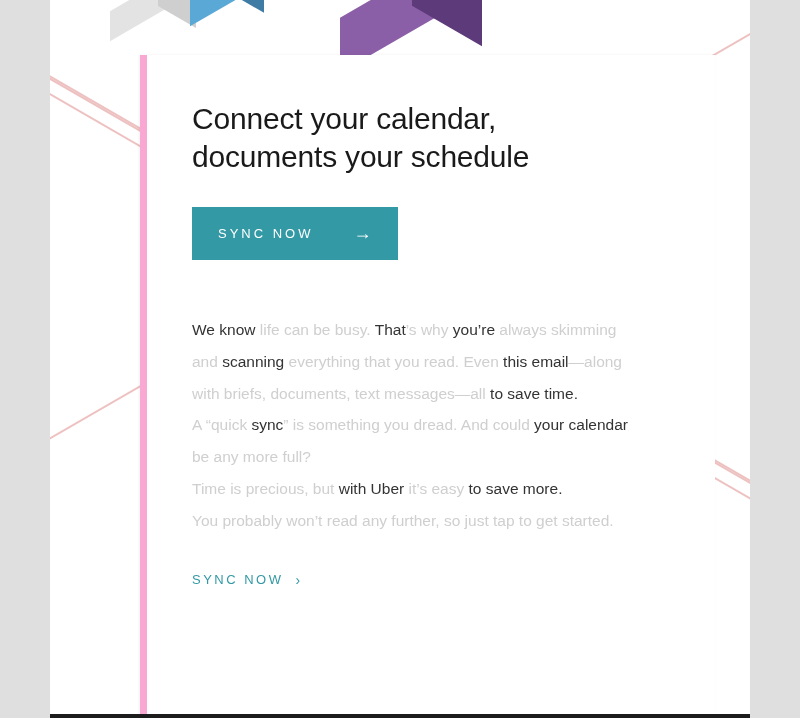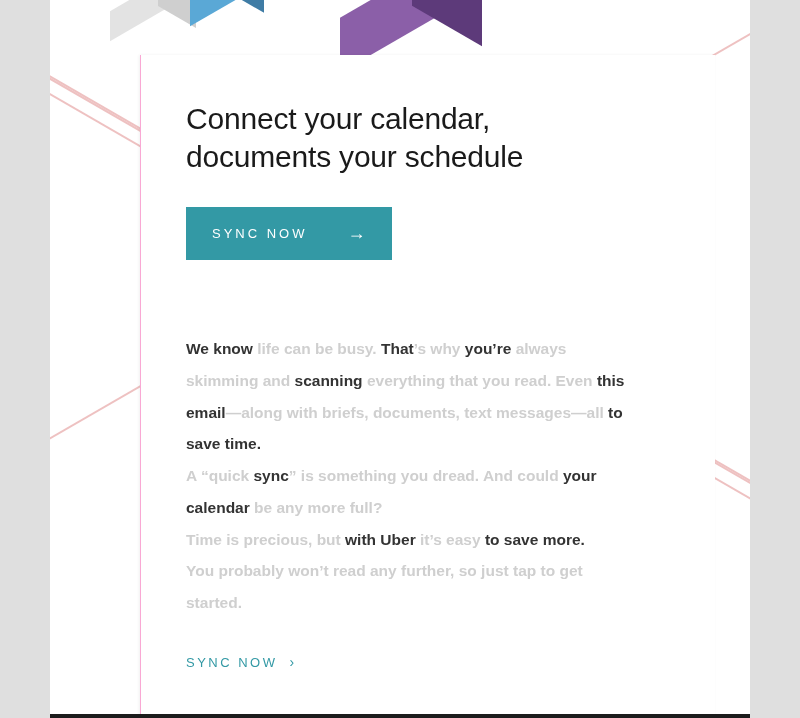--- a/index.html
+++ b/index.html
@@ -137,21 +137,21 @@
       transform: skewY(30deg);
     }
 
     .card {
       position: absolute;
       left: 90px;
       right: 35px;
       top: 55px;
       bottom: 0;
       background: #ffffff;
-      border-left: 1px solid #f9a8d4;
+      border-left: 7px solid #f9a8d4;
       padding: 45px 45px 30px 45px;
       box-shadow: -1px 0 3px rgba(0,0,0,0.06);
     }
     .heading {
       font-size: 30px;
       font-weight: 400;
       color: #1a1a1a;
       line-height: 1.25;
       letter-spacing: -0.2px;
       margin-bottom: 32px;
@@ -171,25 +171,24 @@
       margin-bottom: 54px;
     }
     .cta-button .arrow {
       margin-left: 40px;
       font-size: 18px;
       letter-spacing: 0;
     }
     .body-copy {
       font-size: 15.5px;
       line-height: 2.05;
-      font-weight: 700;
+      font-weight: 400;
       color: #cfcfcf;
       max-width: 450px;
       margin-bottom: 34px;
-      margin-top: 19px;
     }
     .body-copy .dark {
       color: #333333;
     }
     .cta-link {
       display: inline-flex;
       align-items: center;
       color: #3399a5;
       font-size: 13px;
       letter-spacing: 2.5px;

